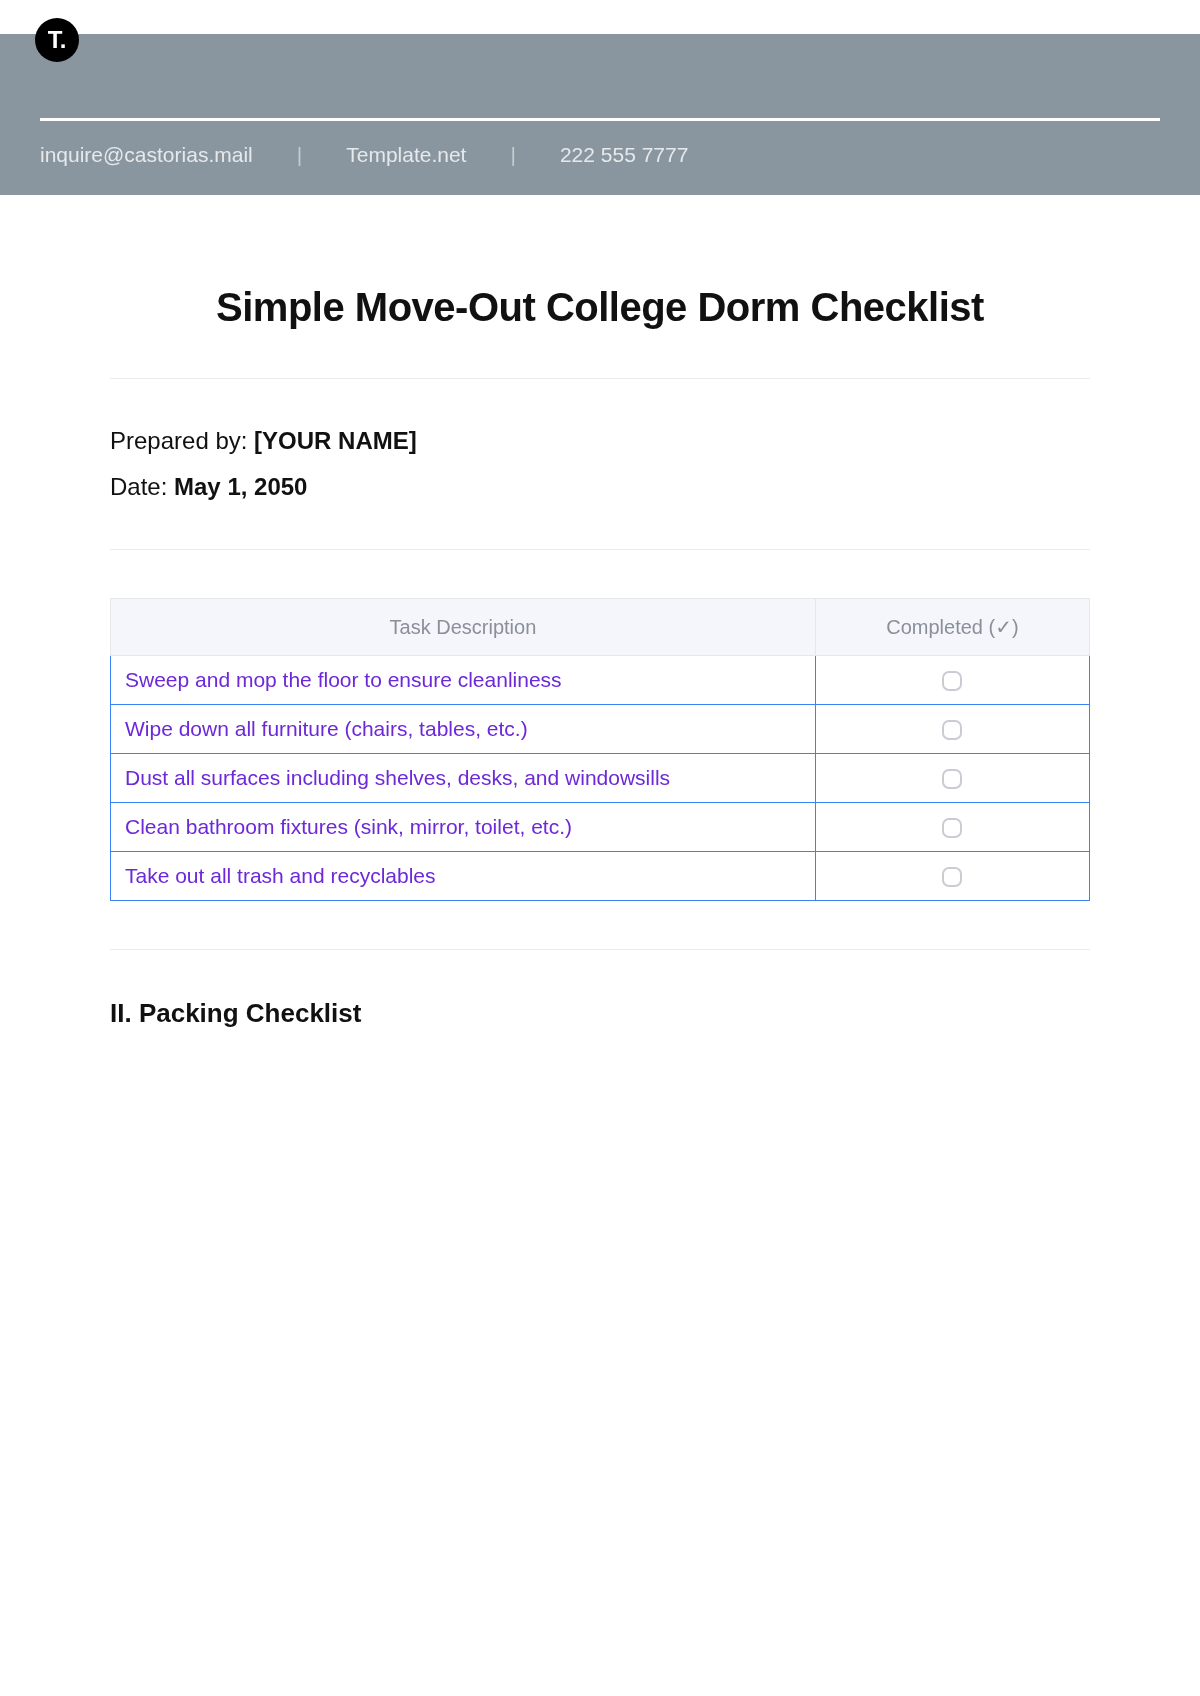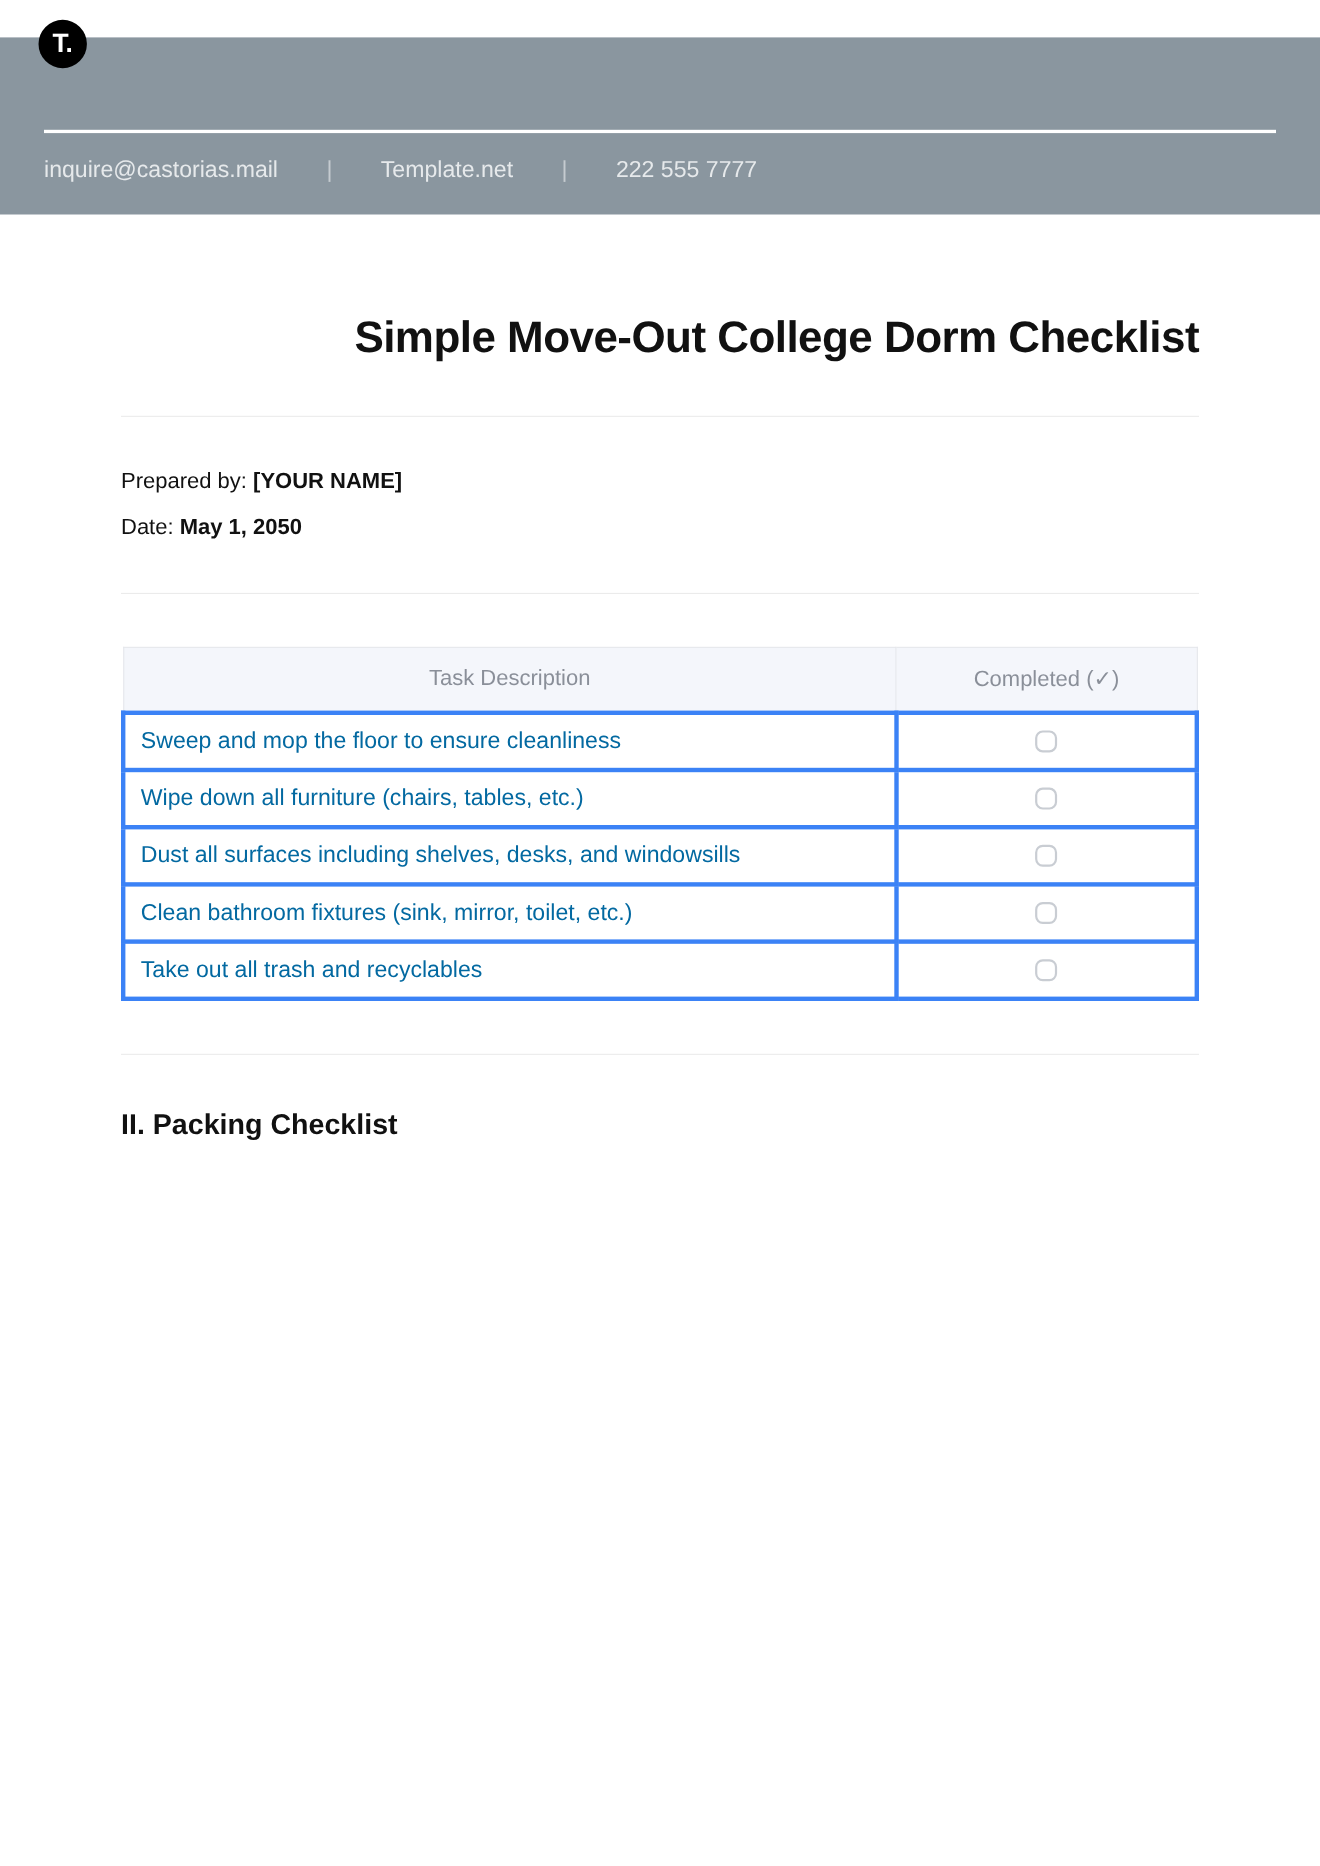--- a/index.html
+++ b/index.html
@@ -56,33 +56,33 @@
       font-size: 21px;
       font-weight: 400;
     }
     .contact-sep {
       color: #c5cbd0;
     }
     .content {
       padding: 90px 110px 0 110px;
     }
     .doc-title {
-      text-align: right;
+      text-align: center;
       font-size: 40px;
       font-weight: 800;
       color: #111;
       letter-spacing: -0.5px;
     }
     .hr-light {
       border: none;
       border-top: 1px solid #ebebeb;
       margin: 48px 0;
     }
     .meta-line {
-      font-size: 20px;
+      font-size: 24px;
       color: #111;
       margin-bottom: 18px;
     }
     .meta-line .label {
       font-weight: 400;
     }
     .meta-line .value {
       font-weight: 700;
     }
     .section-heading {
@@ -103,22 +103,22 @@
       font-size: 20px;
       padding: 16px 12px;
       border: 1px solid #e5e7eb;
     }
     .checklist-table th:first-child {
       width: 72%;
     }
     .checklist-table td {
       padding: 12px 14px;
       font-size: 21px;
-      color: #0369a1;
-      border: 4px solid #3b82f6;
+      color: #6d28d9;
+      border: 1px solid #3b82f6;
     }
     .checklist-table td.check-cell {
       text-align: center;
     }
     .checkbox-shape {
       display: inline-block;
       width: 20px;
       height: 20px;
       border: 2px solid #c9cdd3;
       border-radius: 7px;

